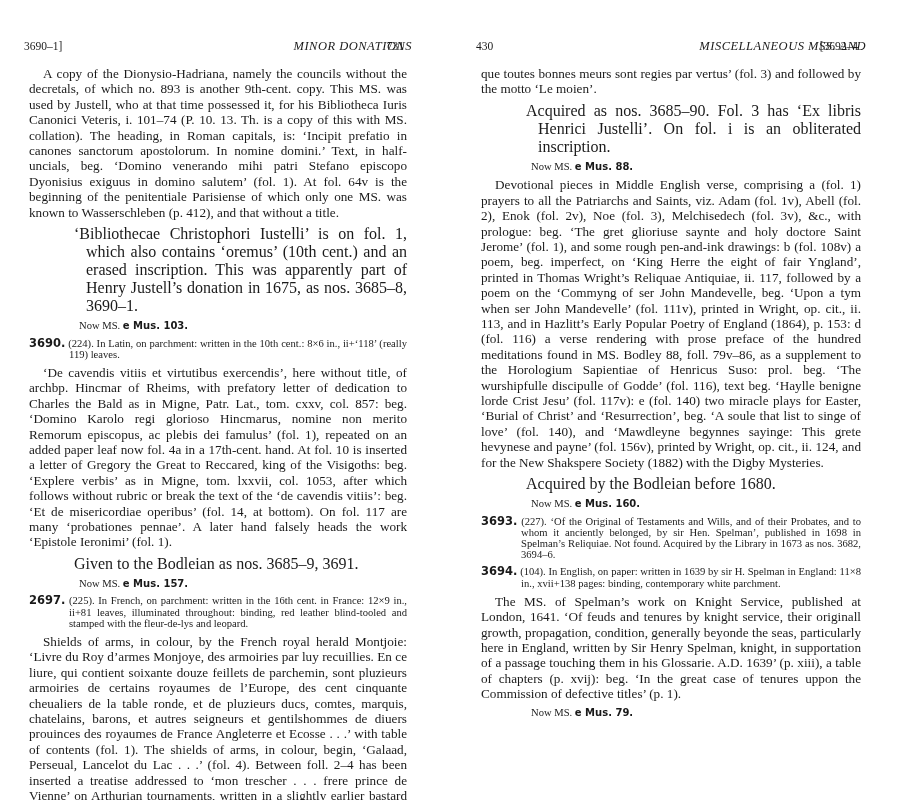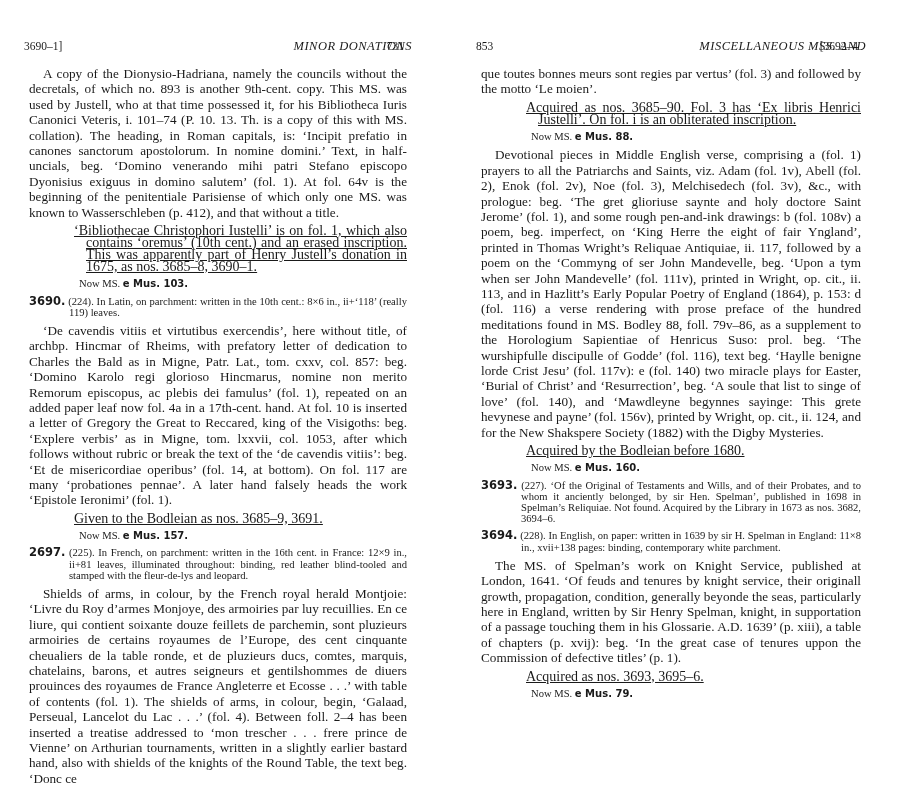--- a/index.html
+++ b/index.html
@@ -21,24 +21,23 @@
   .running-head .ctr { position: absolute; left: 0; right: 0; text-align: right; font-style: italic; letter-spacing: 0.5px; font-size: 12.5px; }
   .running-head .rgt { position: absolute; right: 8px; }
   .body-text {
     position: absolute; top: 61px; left: 0; right: 0;
     font-size: 13.2px; line-height: 15.4px; text-align: justify;
   }
   p { margin: 5px; }
   p.para { text-indent: 14px; }
   p.para.noindent { text-indent: 0; }
   .note {
-    font-size: 14px; line-height: 12px;
+    font-size: 16px; line-height: 18px;
     padding-left: 50px; text-indent: -12px; margin-left: 12px;
     margin-top: 1px;
-    text-decoration: underline;
   }
   .now { font-size: 10.6px; line-height: 11.5px; padding-left: 50px; }
   .now b { font-family: "DejaVu Sans", sans-serif; font-size: 10px; }
   .entry-head {
     font-size: 10.6px; line-height: 11.2px;
     padding-left: 40px; text-indent: -40px; margin-top: 6px;
   }
   .entry-head .num { font-family: "DejaVu Sans", sans-serif; font-weight: bold; font-size: 11.5px; }
 </style>
 </head>
@@ -60,33 +59,32 @@
     <p class="note">Given to the Bodleian as nos. 3685–9, 3691.</p>
     <p class="now"><span>Now MS. </span><b>e Mus. 157.</b></p>
 
     <p class="entry-head"><span class="num">2697.</span> <span>(225). In French, on parchment: written in the 16th cent. in France: 12×9 in., ii+81 leaves, illuminated throughout: binding, red leather blind-tooled and stamped with the fleur-de-lys and leopard.</span></p>
     <p class="para">Shields of arms, in colour, by the French royal herald Montjoie: ‘Livre du Roy d’armes Monjoye, des armoiries par luy recuillies. En ce liure, qui contient soixante douze feillets de parchemin, sont pluzieurs armoiries de certains royaumes de l’Europe, des cent cinquante cheualiers de la table ronde, et de pluzieurs ducs, comtes, marquis, chatelains, barons, et autres seigneurs et gentilshommes de diuers prouinces des royaumes de France Angleterre et Ecosse . . .’ with table of contents (fol. 1). The shields of arms, in colour, begin, ‘Galaad, Perseual, Lancelot du Lac . . .’ (fol. 4). Between foll. 2–4 has been inserted a treatise addressed to ‘mon trescher . . . frere prince de Vienne’ on Arthurian tournaments, written in a slightly earlier bastard hand, also with shields of the knights of the Round Table, the text beg. ‘Donc ce</p>
   </div>
 </div>
 
 <div class="page right">
   <div class="running-head">
-    <span class="lft">853</span>
+    <span class="lft">430</span>
     <span class="ctr">MISCELLANEOUS MSS. AND</span>
     <span class="rgt">[3692–4</span>
   </div>
   <div class="body-text">
     <p class="para noindent">que toutes bonnes meurs sont regies par vertus’ (fol. 3) and followed by the motto ‘Le moien’.</p>
     <p class="note">Acquired as nos. 3685–90. Fol. 3 has ‘Ex libris Henrici Justelli’. On fol. i is an obliterated inscription.</p>
     <p class="now"><span>Now MS. </span><b>e Mus. 88.</b></p>
 
     <p class="para">Devotional pieces in Middle English verse, comprising a (fol. 1) prayers to all the Patriarchs and Saints, viz. Adam (fol. 1v), Abell (fol. 2), Enok (fol. 2v), Noe (fol. 3), Melchisedech (fol. 3v), &amp;c., with prologue: beg. ‘The gret glioriuse saynte and holy doctore Saint Jerome’ (fol. 1), and some rough pen-and-ink drawings: b (fol. 108v) a poem, beg. imperfect, on ‘King Herre the eight of fair Yngland’, printed in Thomas Wright’s Reliquae Antiquiae, ii. 117, followed by a poem on the ‘Commyng of ser John Mandevelle, beg. ‘Upon a tym when ser John Mandevelle’ (fol. 111v), printed in Wright, op. cit., ii. 113, and in Hazlitt’s Early Popular Poetry of England (1864), p. 153: d (fol. 116) a verse rendering with prose preface of the hundred meditations found in MS. Bodley 88, foll. 79v–86, as a supplement to the Horologium Sapientiae of Henricus Suso: prol. beg. ‘The wurshipfulle discipulle of Godde’ (fol. 116), text beg. ‘Haylle benigne lorde Crist Jesu’ (fol. 117v): e (fol. 140) two miracle plays for Easter, ‘Burial of Christ’ and ‘Resurrection’, beg. ‘A soule that list to singe of love’ (fol. 140), and ‘Mawdleyne begynnes sayinge: This grete hevynese and payne’ (fol. 156v), printed by Wright, op. cit., ii. 124, and for the New Shakspere Society (1882) with the Digby Mysteries.</p>
     <p class="note">Acquired by the Bodleian before 1680.</p>
     <p class="now"><span>Now MS. </span><b>e Mus. 160.</b></p>
 
     <p class="entry-head"><span class="num">3693.</span> <span>(227). ‘Of the Original of Testaments and Wills, and of their Probates, and to whom it anciently belonged, by sir Hen. Spelman’, published in 1698 in Spelman’s Reliquiae. Not found. Acquired by the Library in 1673 as nos. 3682, 3694–6.</span></p>
 
-    <p class="entry-head"><span class="num">3694.</span> <span>(228). In English, on paper: written in 1639 by sir H. Spelman in England: 11×8 in., xvii+138 pages: binding, contemporary white parchment.</span></p>
+    <p class="entry-head"><span class="num">3694.</span> <span>(104). In English, on paper: written in 1639 by sir H. Spelman in England: 11×8 in., xvii+138 pages: binding, contemporary white parchment.</span></p>
     <p class="para">The MS. of Spelman’s work on Knight Service, published at London, 1641. ‘Of feuds and tenures by knight service, their originall growth, propagation, condition, generally beyonde the seas, particularly here in England, written by Sir Henry Spelman, knight, in supportation of a passage touching them in his Glossarie. A.D. 1639’ (p. xiii), a table of chapters (p. xvij): beg. ‘In the great case of tenures uppon the Commission of defective titles’ (p. 1).</p>
-    <p class="note">Acquired as nos. 3693, 3695–6.</p>
     <p class="now"><span>Now MS. </span><b>e Mus. 79.</b></p>
   </div>
 </div>
 
 </body></html>

